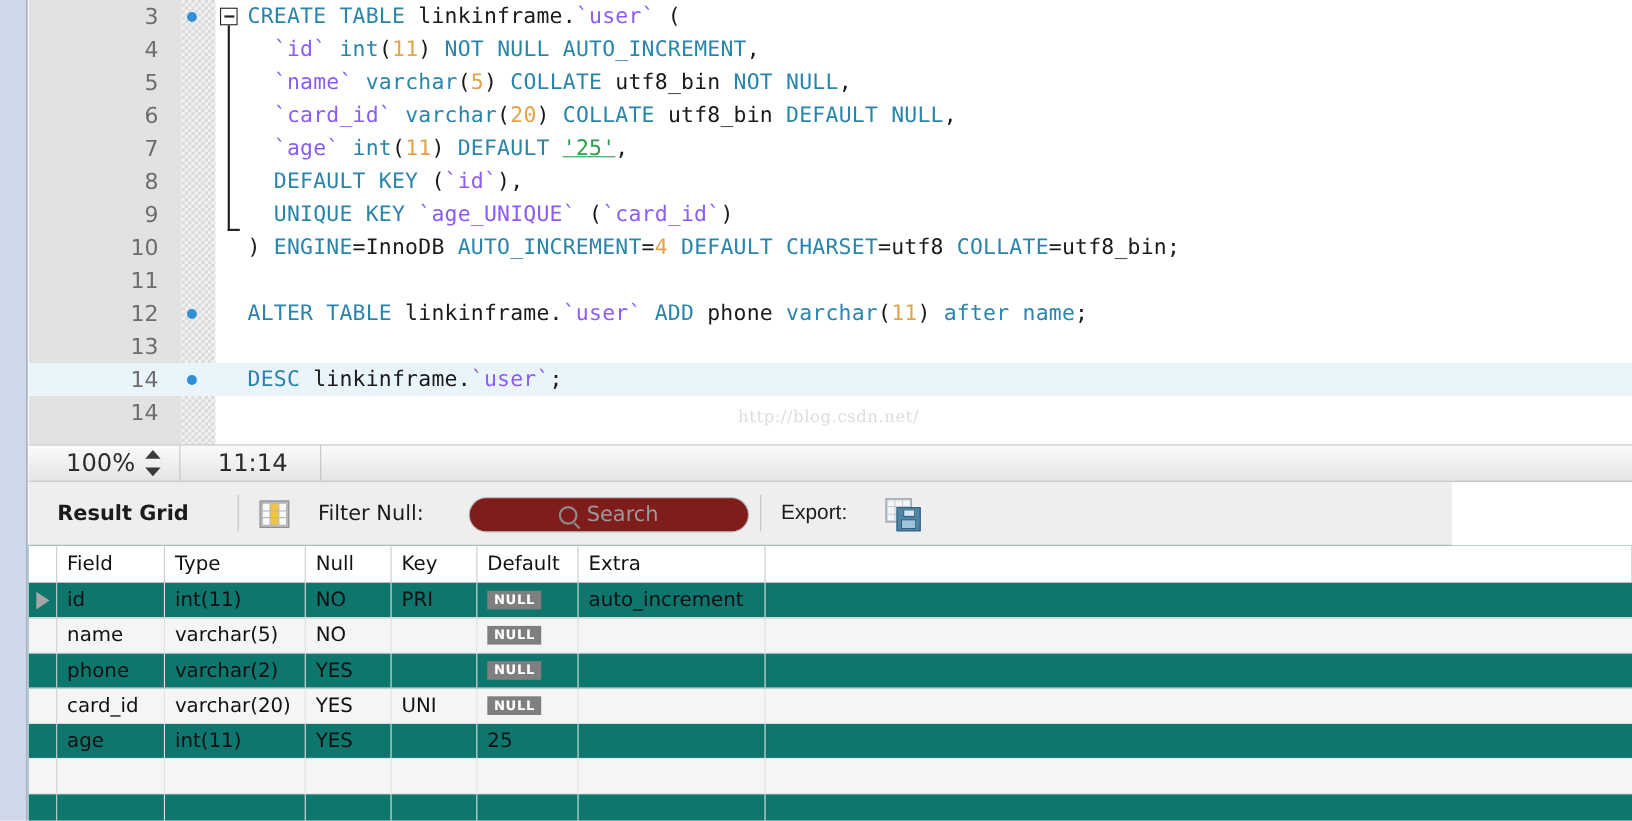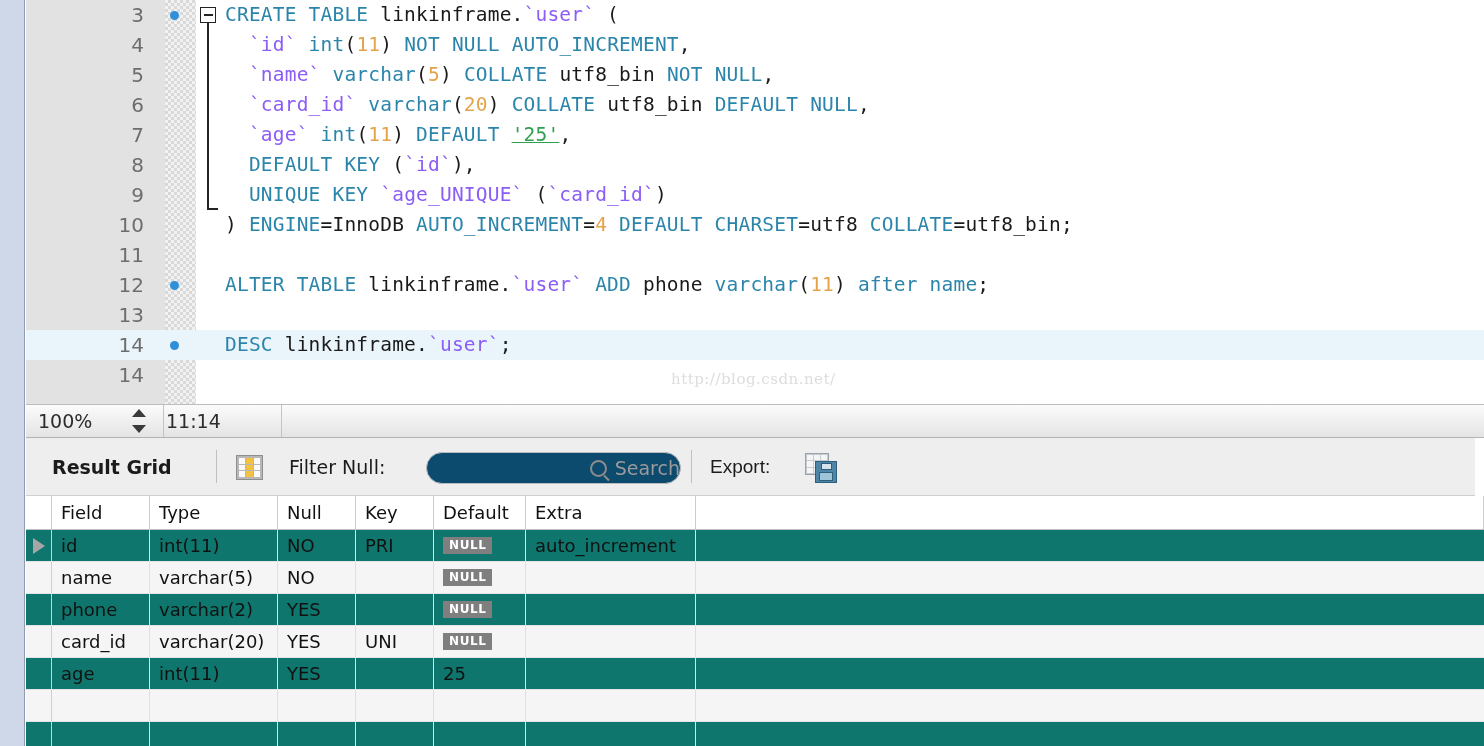--- a/index.html
+++ b/index.html
@@ -131,46 +131,46 @@
     border-top: 1px solid #bdbdbd;
     border-bottom: 1px solid #b3b3b3;
     box-sizing: border-box;
   }
   .sb-cell {
     position: absolute; top: 0; height: 32px;
     box-sizing: border-box;
     display: flex; align-items: center;
   }
   .sb-zoom { left: 0; width: 138px; border-right: 1px solid #c4c4c4; }
-  .sb-time { left: 128px; width: 128px; border-right: 1px solid #c4c4c4; }
+  .sb-time { left: 138px; width: 128px; border-right: 1px solid #c4c4c4; }
   .sb-rest { left: 266px; right: 0; }
   .sb-label {
     font-family: "DejaVu Sans", sans-serif;
-    font-size: 19px;
+    font-size: 22px;
     color: #2c2c2c;
-    padding-left: 12px;
+    padding-left: 34px;
   }
   .stepper {
     position: absolute; right: 16px; top: 4px;
     width: 16px; height: 24px;
     display: flex; flex-direction: column;
     align-items: center; justify-content: space-between;
   }
   .stepper i {
     display: block; width: 0; height: 0;
     border-left: 7px solid transparent;
     border-right: 7px solid transparent;
   }
   .stepper i.up   { border-bottom: 8px solid #3a3a3a; }
   .stepper i.down { border-top: 8px solid #3a3a3a; }
 
   
   .result-toolbar {
     position: absolute; left: 26px; top: 438px;
-    width: 1449px; height: 58px;
+    width: 1294px; height: 58px;
     background: #eeeeee;
     border-bottom: 1px solid #cfcfcf;
     box-sizing: border-box;
   }
   .rt-title {
     position: absolute; left: 26px; top: 0; height: 57px;
     display: flex; align-items: center;
     font-family: "DejaVu Sans", sans-serif;
     font-size: 19px; font-weight: bold; color: #1b1b1b;
   }
@@ -196,26 +196,26 @@
 
   .rt-filter-label {
     position: absolute; left: 263px; top: 0; height: 57px;
     display: flex; align-items: center;
     font-family: "DejaVu Sans", sans-serif;
     font-size: 19px; color: #1b1b1b;
   }
   .search-box {
     position: absolute; left: 400px; top: 14px;
     width: 255px; height: 32px;
-    background: #0c4a6e;
+    background: #7f1d1d;
     border: 1px solid #bcbcbc;
     border-radius: 16px;
     box-sizing: border-box;
     display: flex; align-items: center;
-    justify-content: flex-end;
+    justify-content: center;
   }
   .search-inner { display: flex; align-items: center; gap: 8px; }
   .mag {
     width: 13px; height: 13px;
     border: 2px solid #8c8c8c; border-radius: 50%;
     position: relative; display: inline-block;
   }
   .mag::after {
     content: ""; position: absolute;
     right: -5px; bottom: -4px;

